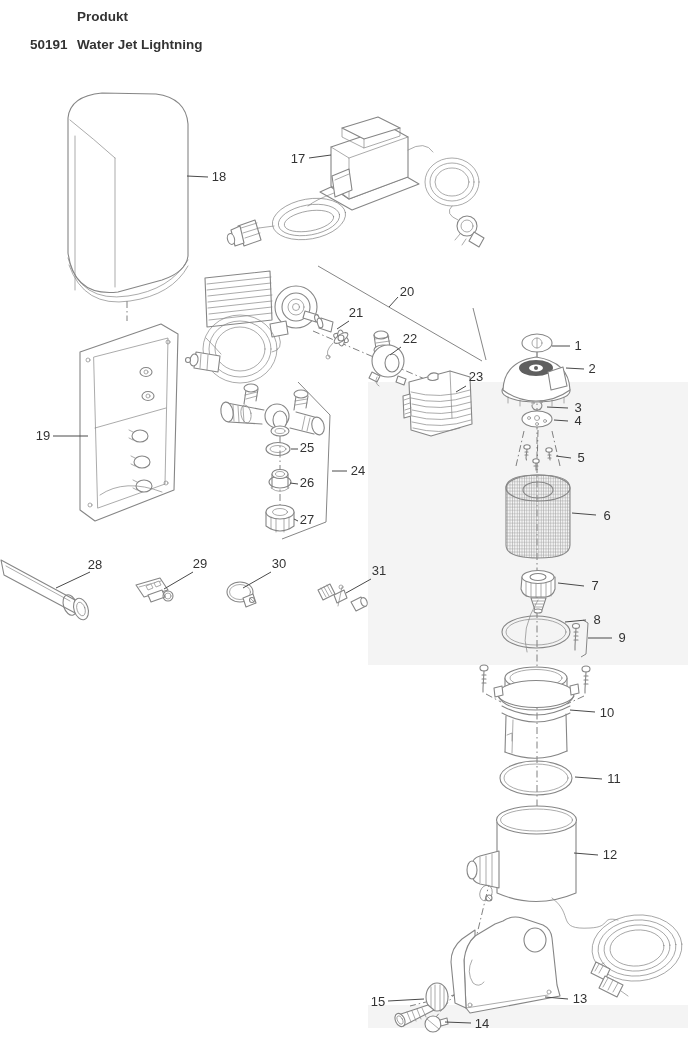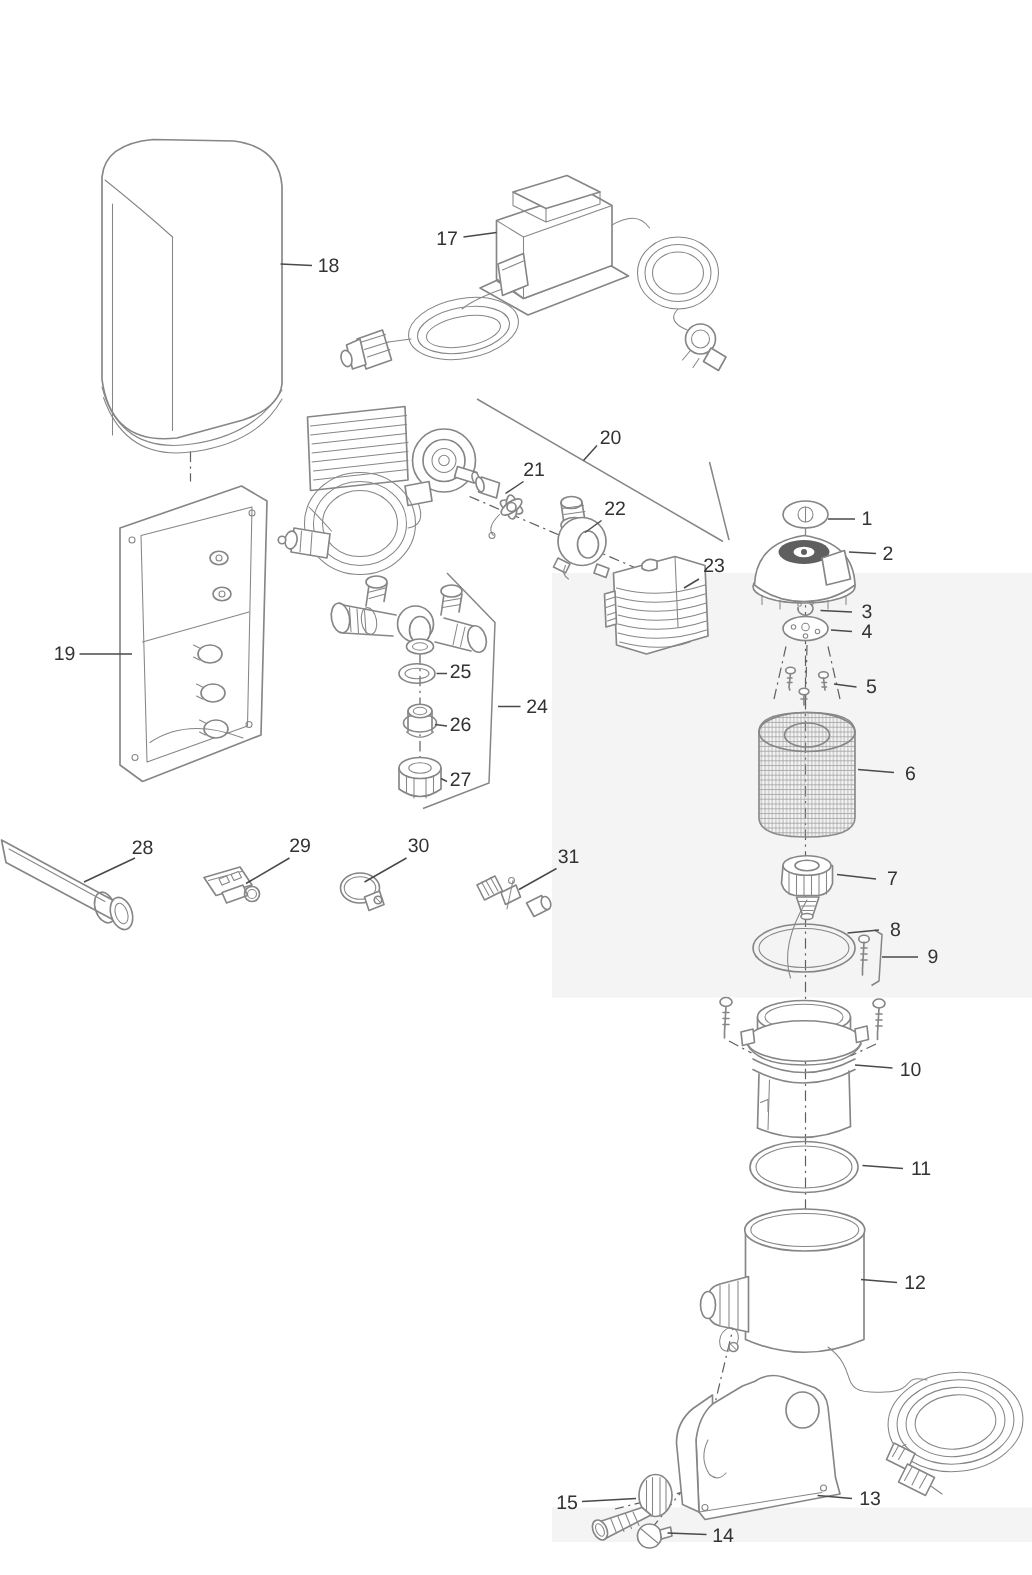--- a/index.html
+++ b/index.html
@@ -18,20 +18,25 @@
   .axis{fill:none;stroke:var(--line_dark,#5f5f5f);stroke-width:0.8;stroke-dasharray:7 3 1.5 3;}
   .leader{fill:none;stroke:var(--leader,#4a4a4a);stroke-width:1;}
   .grp{fill:none;stroke:var(--line,#868686);stroke-width:1;}
   .callout-text{font-family:"Liberation Sans",sans-serif;font-size:13px;fill:var(--label,#333);text-anchor:middle;}
   .dk{fill:var(--line_dark,#5f5f5f);stroke:none;}
 </style>
 </head>
 <body>
 
 <div class="page">
+  <header>
+    <div class="product-label">Produkt</div>
+    <div class="product-number">50191</div>
+    <div class="product-name">Water Jet Lightning</div>
+  </header>
 
   <svg width="688" height="1050" viewBox="0 0 688 1050">
     <defs>
       <pattern id="hatch" patternUnits="userSpaceOnUse" width="2.4" height="3.2">
         <path d="M1.2 0 L1.2 3.2 M0 1.6 L2.4 1.6" stroke="#9e9e9e" stroke-width="0.5" fill="none"></path>
       </pattern>
     </defs>
 
     <rect x="368" y="382" width="320" height="283" fill="#f4f4f4"></rect>
     <rect x="368" y="1005" width="320" height="23" fill="#f4f4f4"></rect>

